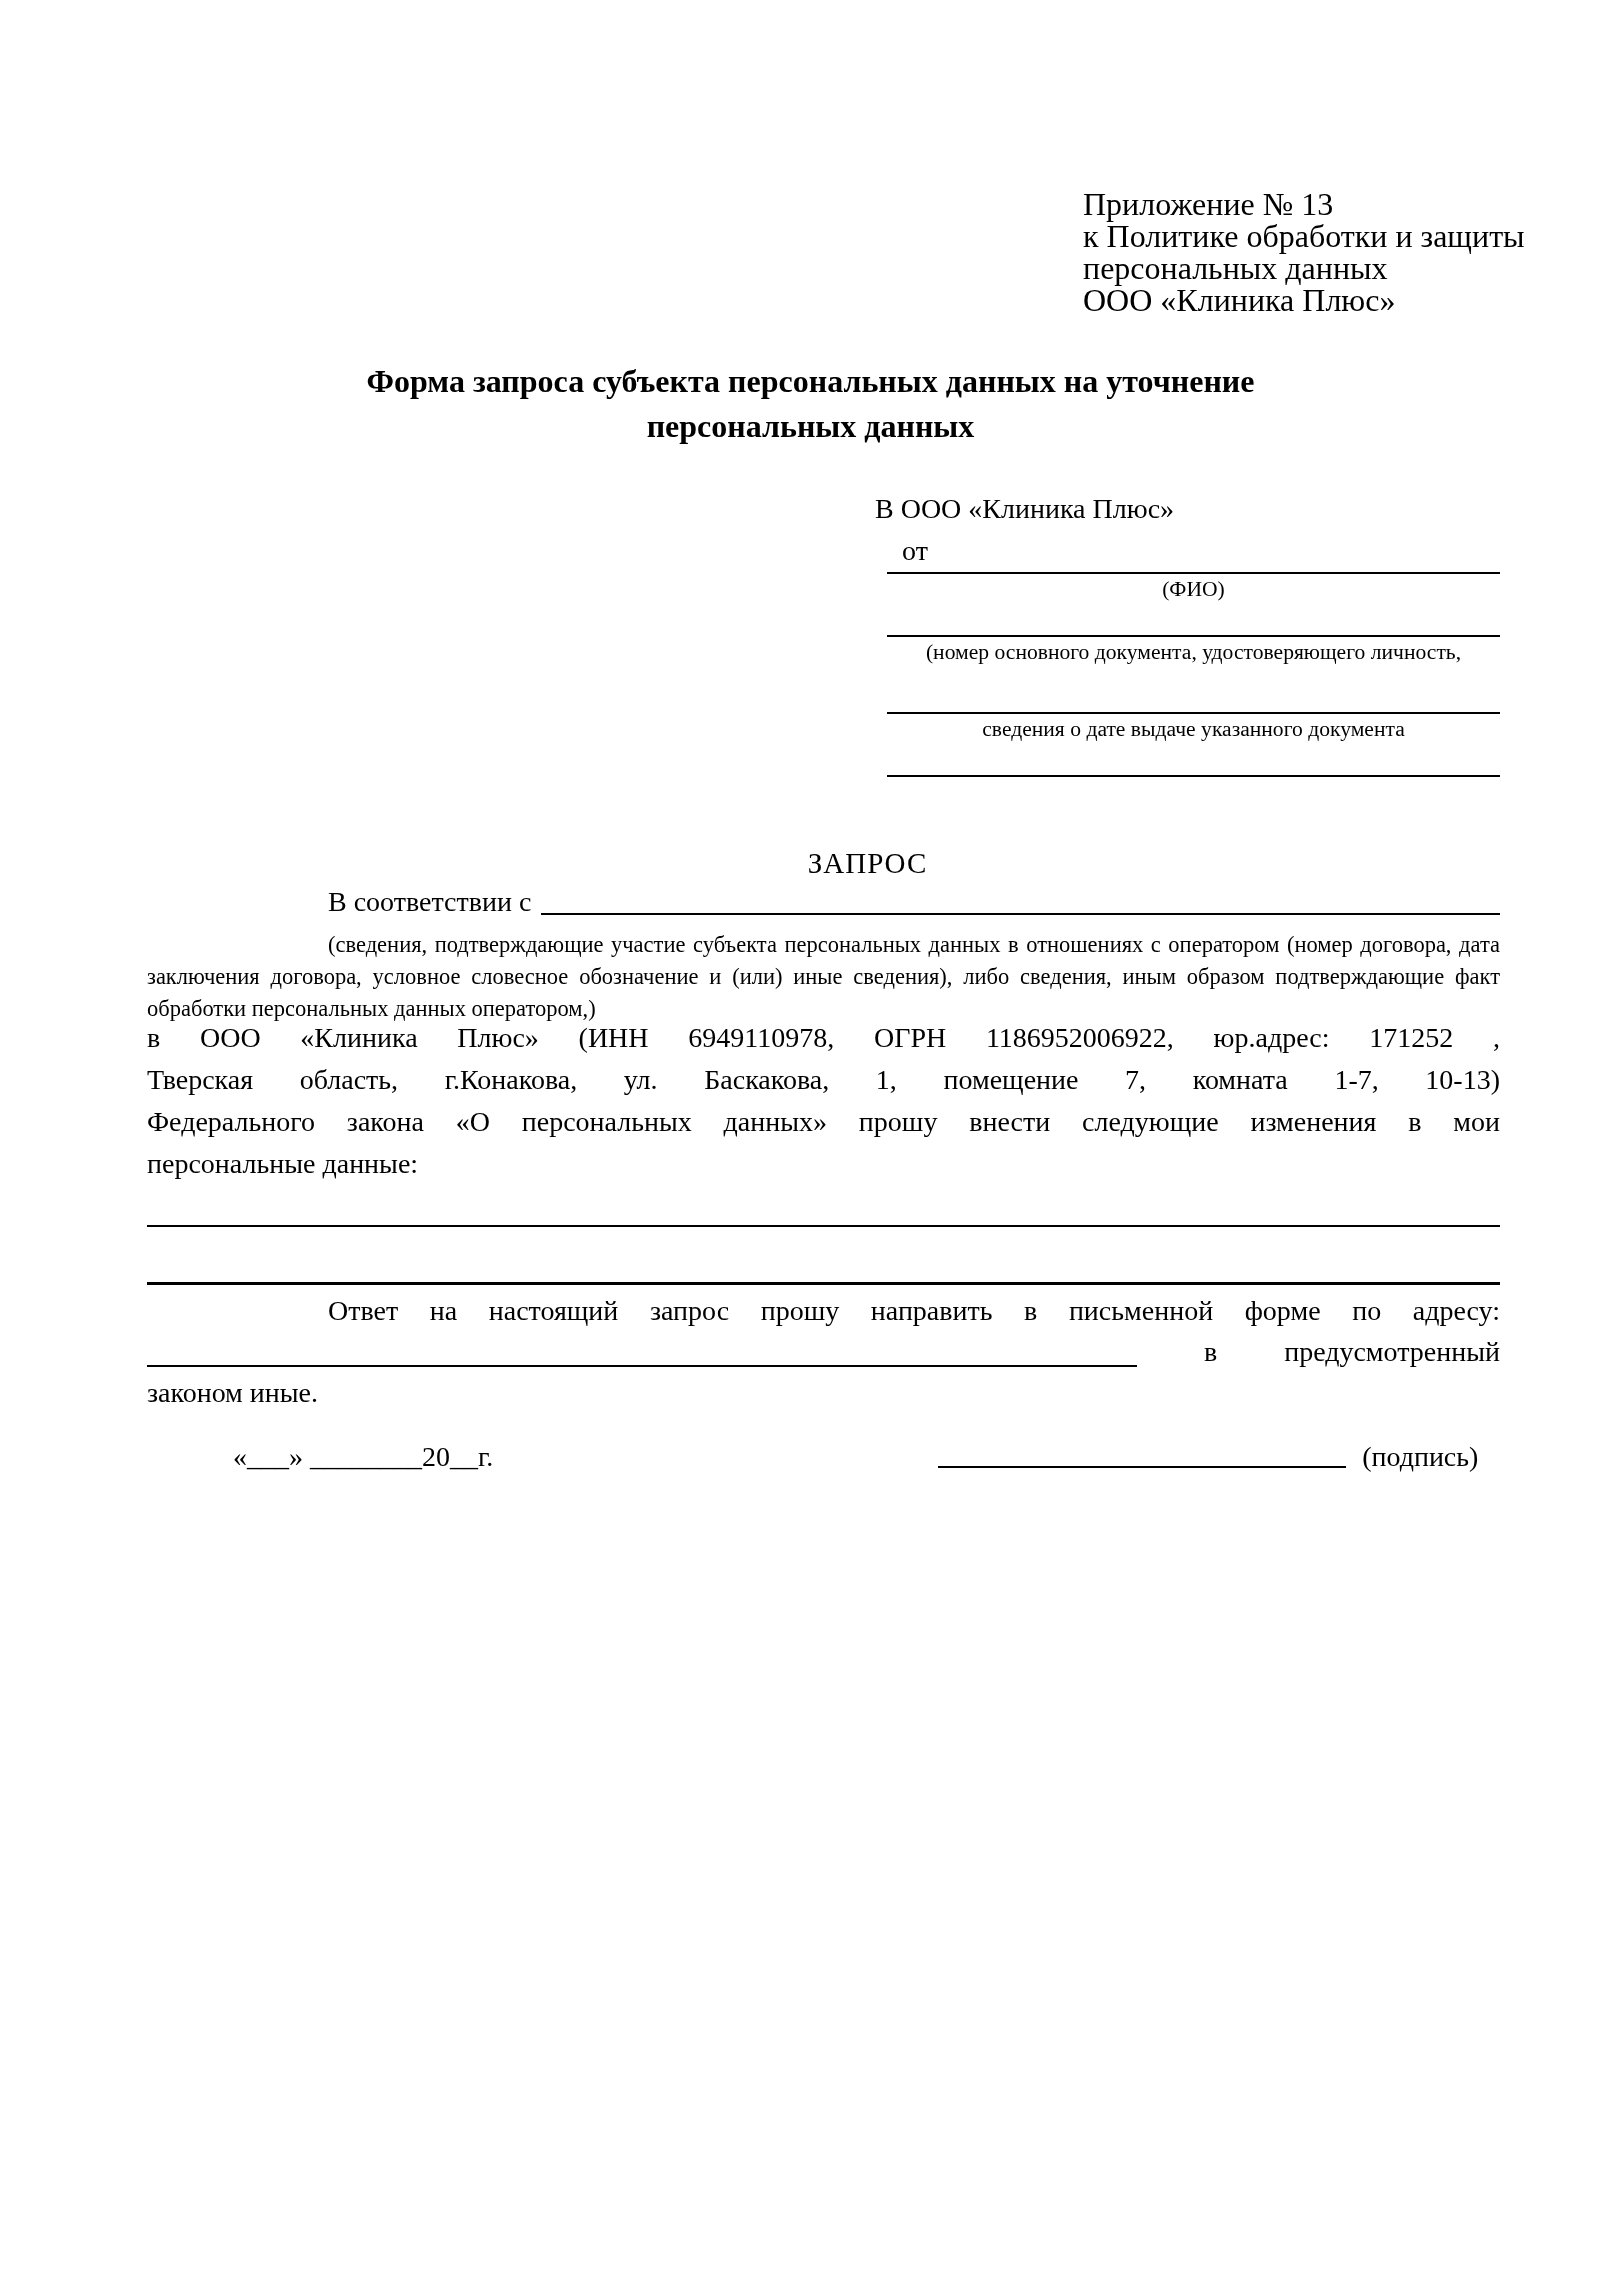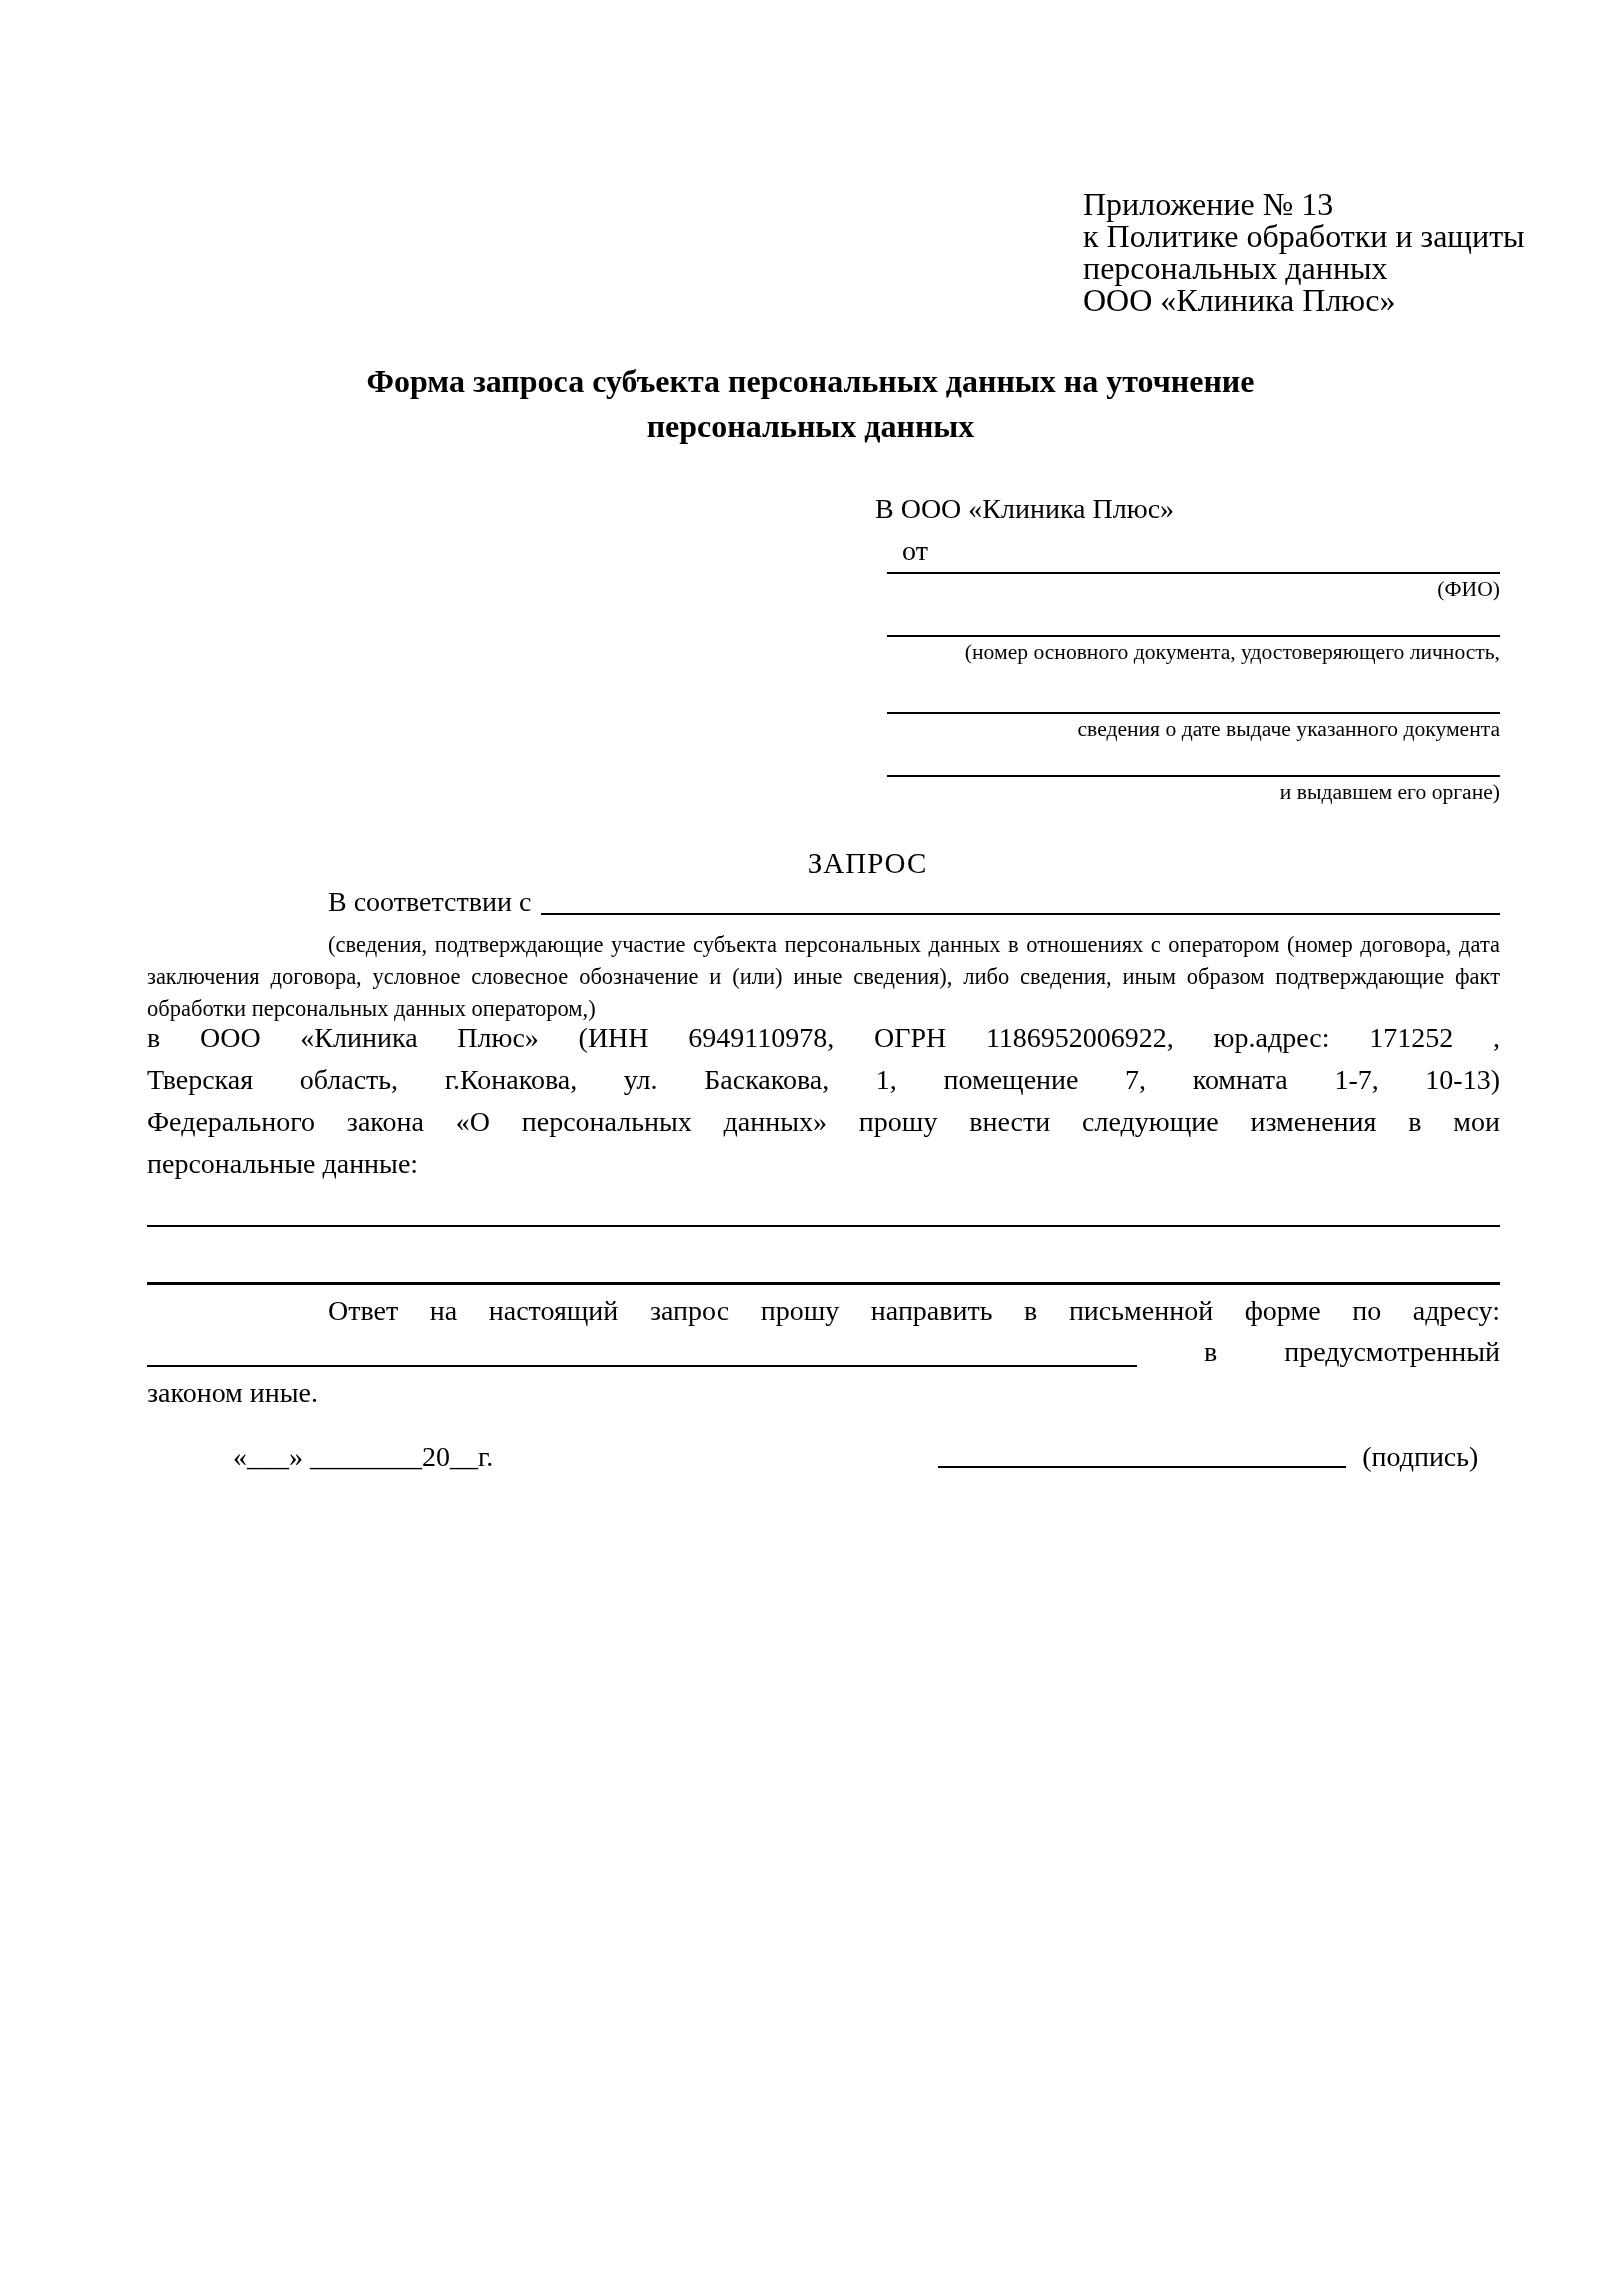--- a/index.html
+++ b/index.html
@@ -33,21 +33,21 @@
   }
 
   
   .addr-to { left: 875px; top: 493px; font-size: 28px; white-space: nowrap; }
   .addr-from { left: 902px; top: 535px; font-size: 28px; }
 
   .fields { left: 887px; top: 572px; width: 613px; }
   .field .rule { border-top: 2.9px solid #000; height: 0; }
   .field .flabel {
     margin-top: 2.9px; font-size: 21.6px; line-height: 25.5px;
-    text-align: right; white-space: nowrap;
+    text-align: center; white-space: nowrap;
   }
   .field.gap-s { margin-bottom: 33px; }
   .field.gap-l { margin-bottom: 46px; }
 
   
   .zapros {
     left: 147px; top: 847px; width: 1353px;
     font-size: 29px; text-align: center; text-indent: 88px;
     letter-spacing: 1px;
   }
@@ -126,21 +126,20 @@
     <div class="field gap-l">
       <div class="rule"></div>
       <div class="flabel">(номер основного документа, удостоверяющего личность,</div>
     </div>
     <div class="field gap-s">
       <div class="rule"></div>
       <div class="flabel">сведения о дате выдаче указанного документа</div>
     </div>
     <div class="field">
       <div class="rule"></div>
-      <div class="flabel">и выдавшем его органе)</div>
     </div>
   </div>
 
   <div class="abs zapros">ЗАПРОС</div>
 
   <div class="abs intro">
     <span class="prefix">В соответствии с</span>
     <span class="fill-line"></span>
   </div>
 

